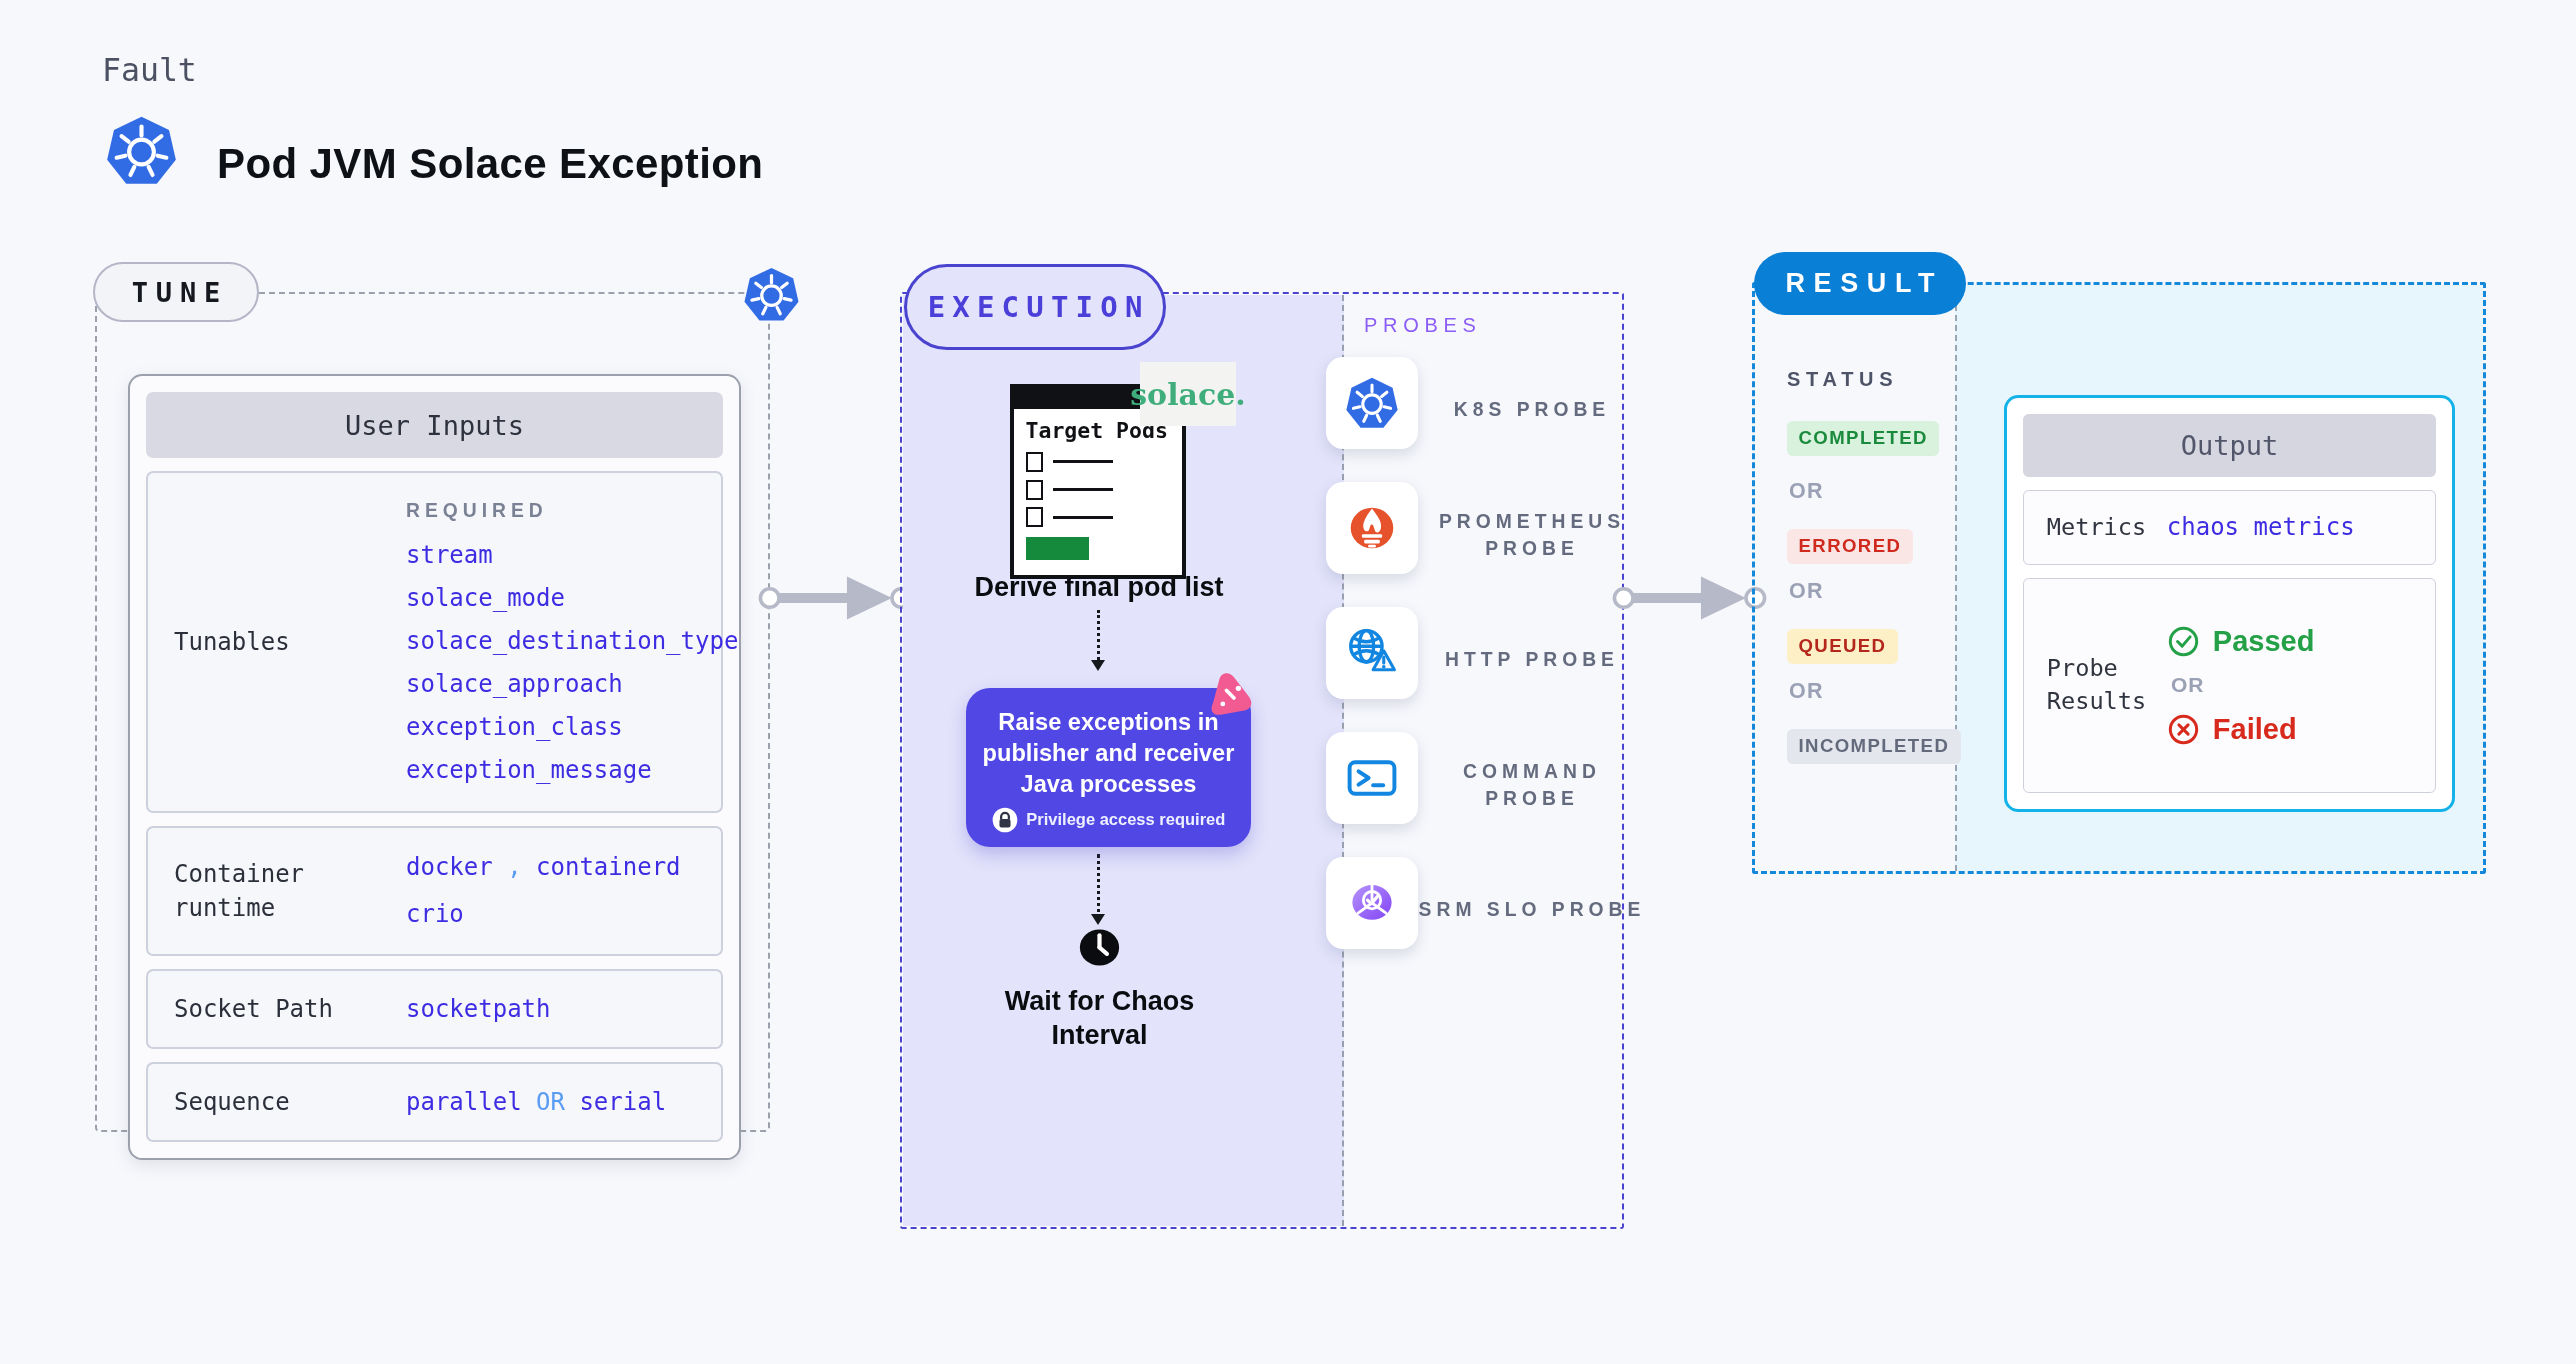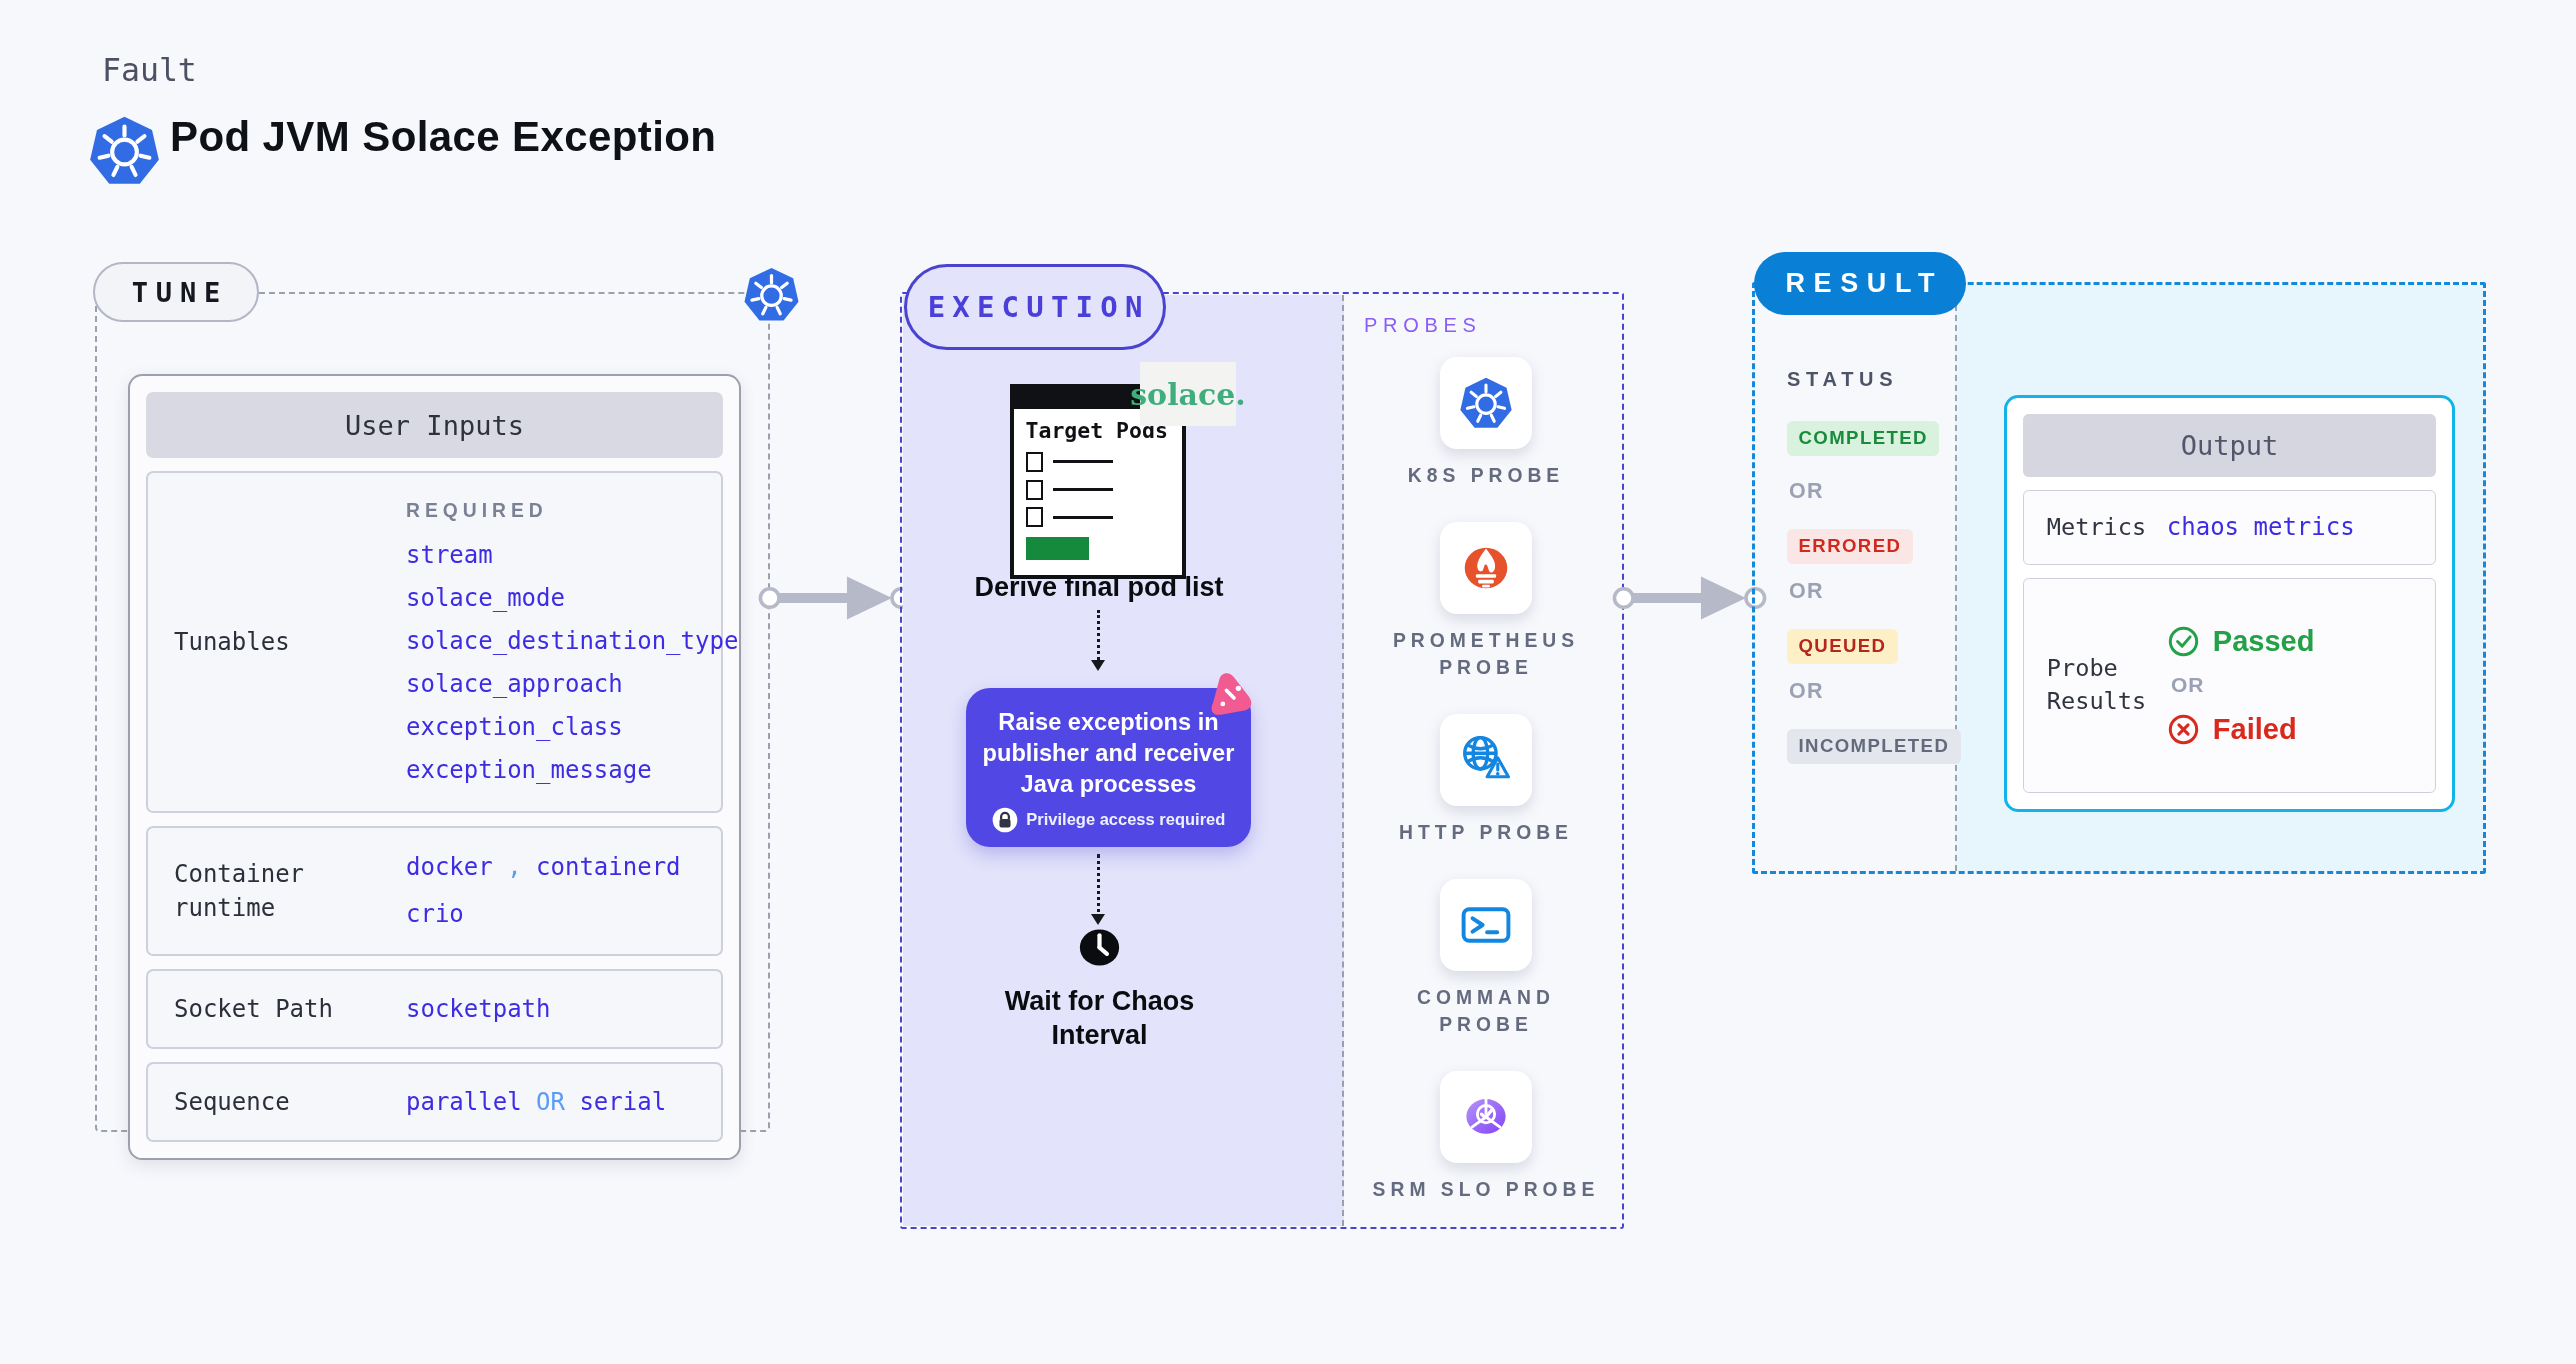--- a/index.html
+++ b/index.html
@@ -3,21 +3,21 @@
 <meta charset="utf-8">
 <style>
   *{box-sizing:border-box;margin:0;padding:0}
   html,body{background:#f7f8fc}
   .canvas{position:relative;width:2576px;height:1365px;background:#f7f8fc;
     font-family:"Liberation Sans",sans-serif;overflow:hidden}
   .abs{position:absolute}
 
   
   .eyebrow{left:102px;top:52px;font-family:"DejaVu Sans Mono",monospace;font-size:31.5px;color:#4b5063}
-  .title-row{left:87px;top:113px;display:flex;align-items:flex-start;gap:8px}
+  .title-row{left:104px;top:113px;display:flex;align-items:flex-end;gap:38px}
   .k8s-logo{width:75px;height:75px}
   .page-title{font-size:42px;font-weight:bold;color:#0e1116;letter-spacing:0.4px}
 
   
   .pill{display:flex;align-items:center;justify-content:center;font-weight:bold;
     font-family:"DejaVu Sans Mono",monospace;border-radius:43px}
   .tune-pill{left:93px;top:262px;width:166px;height:60px;background:#f3f4f8;
     border:2.9px solid #b4b5c7;font-size:27px;letter-spacing:7.9px;color:#16181f;padding-left:7.9px;z-index:3}
   .exec-pill{left:904px;top:264px;width:262px;height:86px;background:#e3e3fb;
     border:3.6px solid #4a43cf;font-size:29px;letter-spacing:7.2px;color:#4a3fd8;padding-left:7.2px;z-index:3}
@@ -78,21 +78,21 @@
   .priv-row{display:flex;align-items:center;justify-content:center;gap:8.6px;margin-top:7.2px}
   .priv-text{color:#eef0ff;font-size:16.5px;font-weight:bold}
   .pink-icon{left:1205px;top:669px;width:49px;height:49px;z-index:3}
   .clock-icon{left:1073px;top:921px;width:53px;height:53px}
   .step3{left:990px;top:984px;width:219px;font-size:27px;line-height:34px}
 
   
   .probes-heading{left:1364px;top:314px;font-size:20px;font-weight:normal;letter-spacing:5.7px;color:#8b5cf6}
   .probes-col{left:1350px;top:357px;width:272px;display:flex;flex-direction:column;
     align-items:center;gap:33px}
-  .probe-item{display:flex;flex-direction:column;align-items:center}
+  .probe-item{display:flex;flex-direction:row;align-items:center}
   .probe-card{width:92px;height:92px;background:#fff;border-radius:17px;display:flex;
     align-items:center;justify-content:center;box-shadow:0 5.7px 14.3px rgba(80,90,120,.18)}
   .probe-card svg{width:56px;height:56px}
   .probe-label{margin-top:13px;width:229px;text-align:center;font-weight:bold;font-size:19.3px;
     letter-spacing:5px;line-height:27px;color:#646b7e}
 
   
   .result-box{left:1752px;top:282px;width:734px;height:592px;border:3.6px dashed #1489da;border-radius:2.9px}
   .result-cyan{position:absolute;left:200px;top:0;right:0;bottom:0;background:#e7f6fd;
     border-left:2.1px dashed #9aa4b4}

